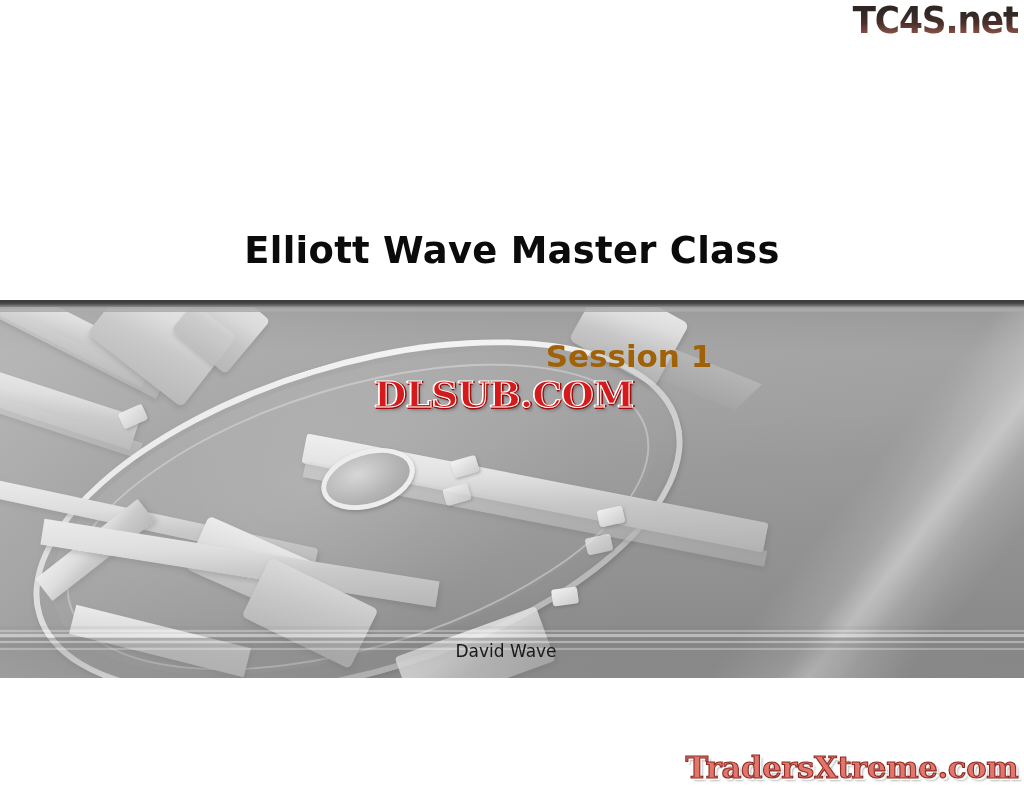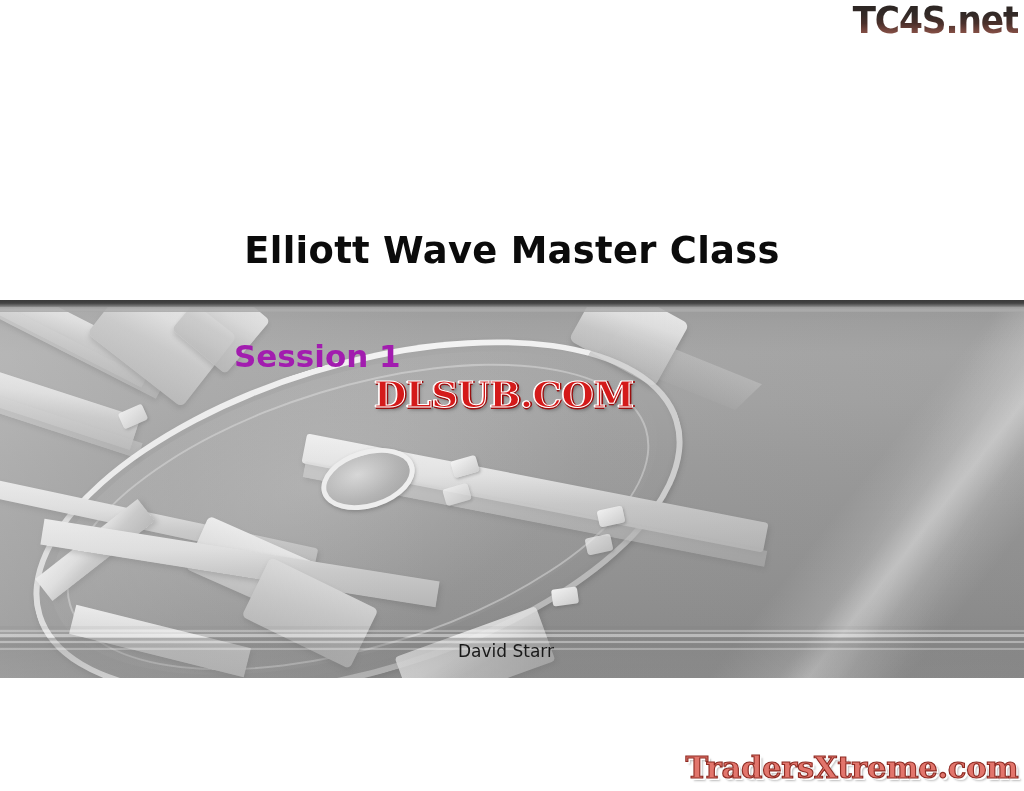--- a/index.html
+++ b/index.html
@@ -144,22 +144,22 @@
   .blade{position:absolute;background:linear-gradient(to bottom,rgba(214,214,214,.85),rgba(176,176,176,.6));}
 
   
   .nub{position:absolute;width:26px;height:17px;border-radius:3px;
        background:linear-gradient(160deg,#f4f4f4,#cfcfcf);
        box-shadow:1px 2px 3px rgba(100,100,100,.4);}
 
   
   #session{
     position:absolute;left:0;right:0;top:338px;
-    text-align:left;
-    color:#a21caf;
+    text-align:center;
+    color:#a16207;
     font-family:"DejaVu Sans","Liberation Sans",sans-serif;
     font-weight:bold;font-size:31px;
     white-space:nowrap;
     padding-left:210px;
     box-sizing:border-box;
     margin-left:24px;
   }
 
   
   #author{
@@ -261,17 +261,17 @@
     <div class="scan" style="top:348px;height:2px;opacity:.5;"></div>
 
     <div class="topedge"></div>
     <div class="topedge2"></div>
   </div>
 
   <div id="session">Session 1</div>
 
   <div id="dlsub">DLSUB.COM</div>
 
-  <div id="author">David Starr</div>
+  <div id="author">David Wave</div>
 
   <div id="txtreme">TradersXtreme.com</div>
 
 </div>
 
 </body></html>

